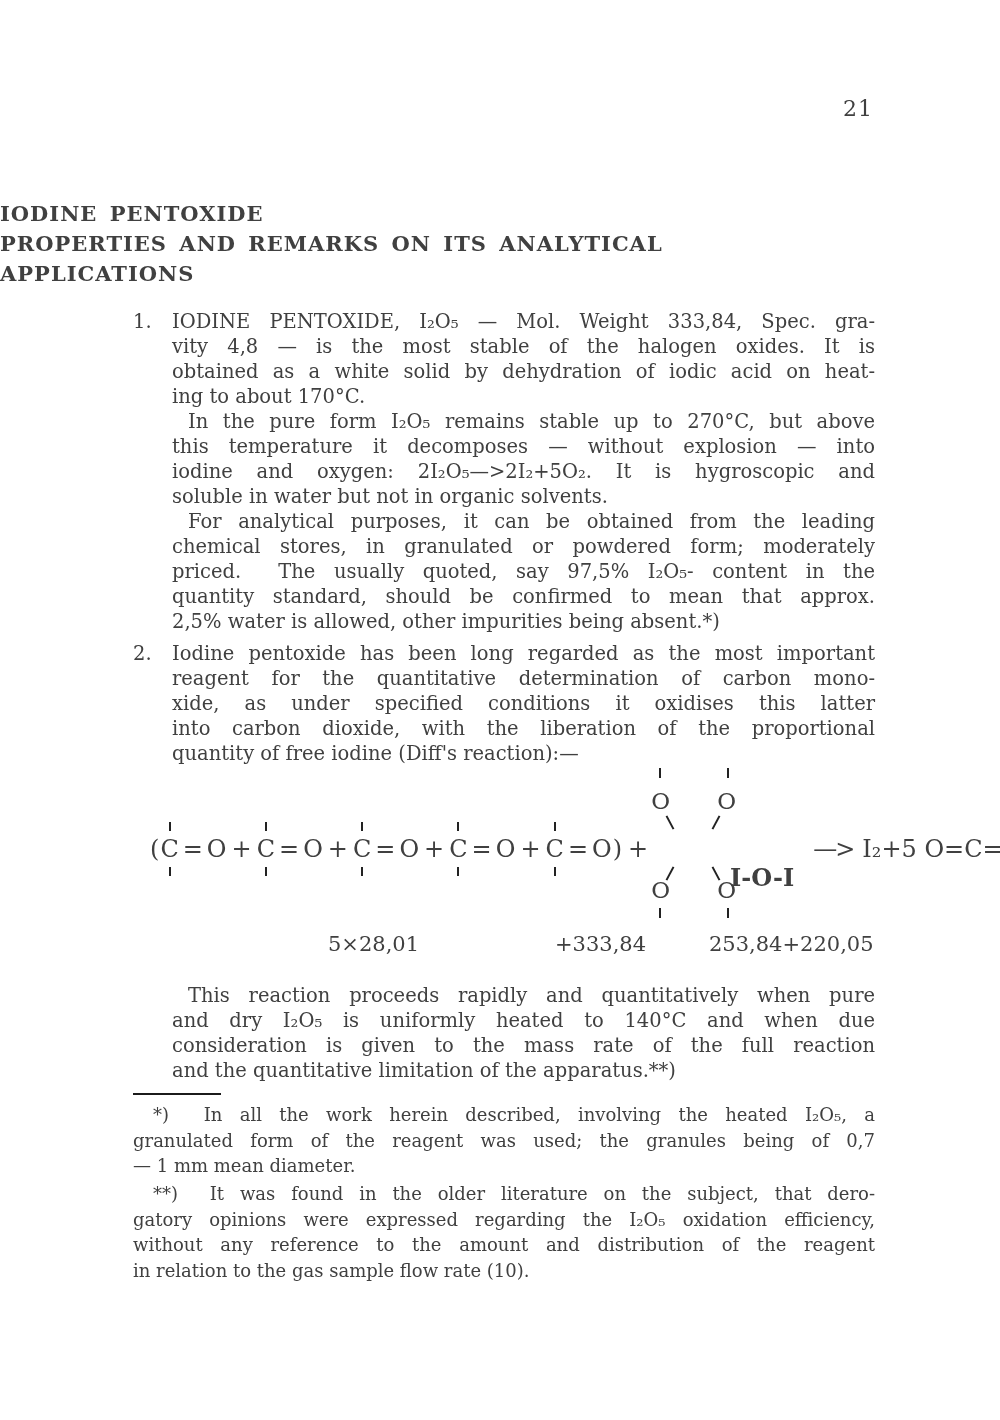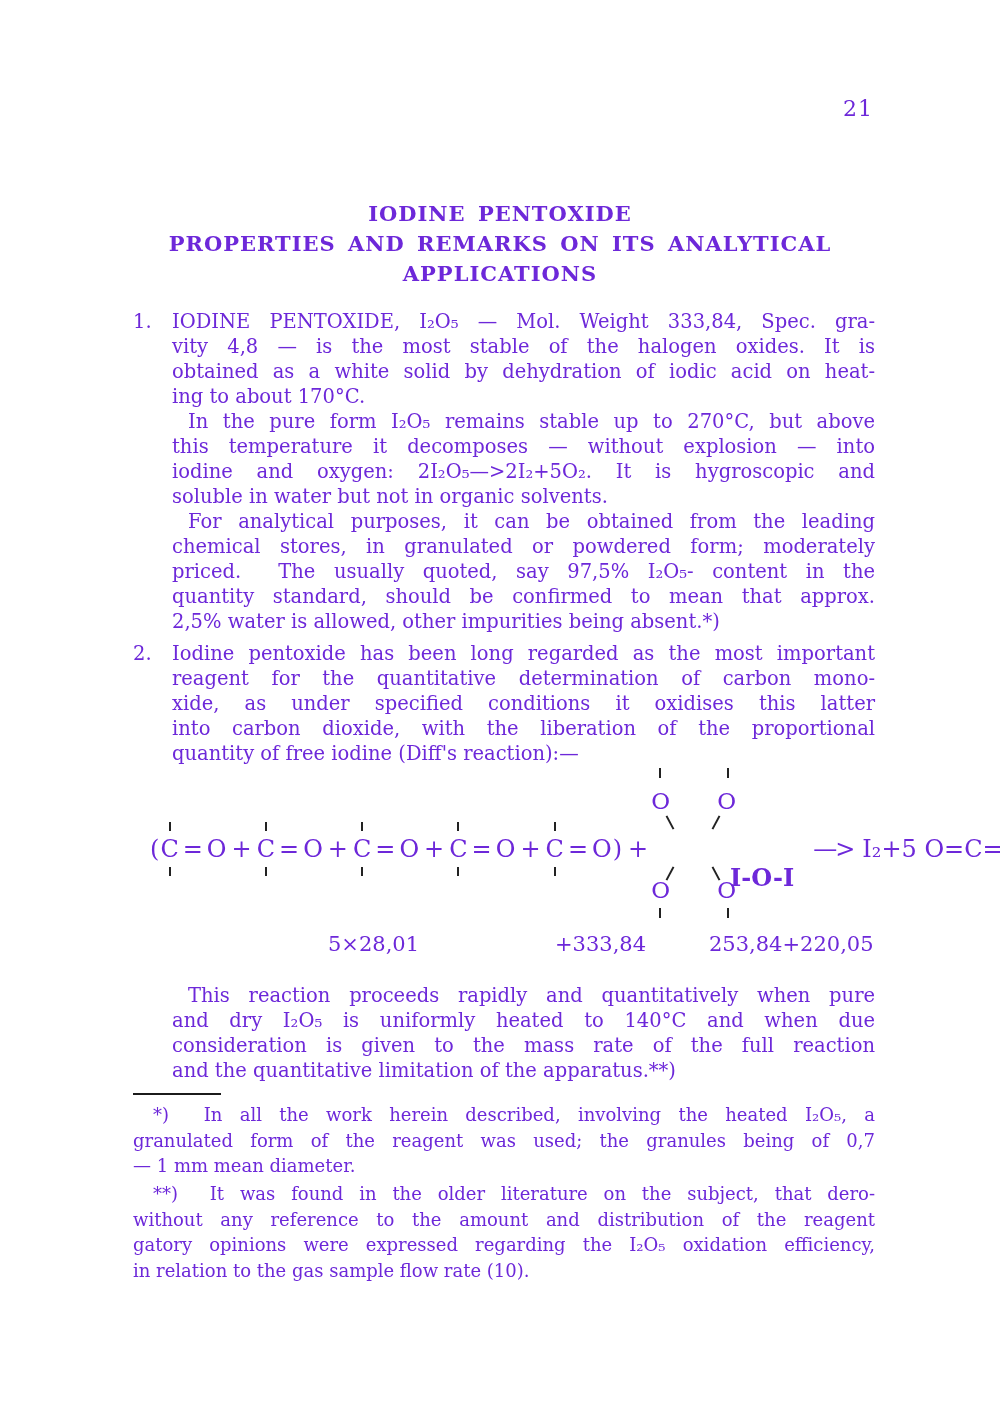--- a/index.html
+++ b/index.html
@@ -1,34 +1,34 @@
 <!DOCTYPE html>
 <html><head>
 <meta charset="utf-8">
 <style>
   html,body{margin:0;padding:0;background:#ffffff;}
   #page{
     position:relative;
     width:1000px;height:1420px;
     background:#ffffff;
-    color:#6d28d9;
+    color:#404040;
     font-family:"DejaVu Serif","Liberation Serif",serif;
     overflow:hidden;
   }
   
   .pagenum{position:absolute;top:96px;left:843px;font-size:22px;letter-spacing:1px;}
   
   .h-appendix{
     position:absolute;top:147px;left:0;width:100%;
     text-align:center;font-size:22px;font-weight:bold;
     letter-spacing:6px;word-spacing:14px;
   }
   .h-title{
     position:absolute;top:199px;left:0;width:100%;
-    text-align:center;font-size:21px;font-weight:bold;
+    font-size:21px;font-weight:bold;
     letter-spacing:1px;word-spacing:4px;line-height:30px;
   }
   
   .para{position:absolute;left:133px;width:742px;}
   .pnum{position:absolute;left:0;top:0;font-size:19.5px;line-height:25px;}
   .plines{margin-left:39px;}
   .line{
     height:25px;line-height:25px;font-size:19.5px;
     text-align:justify;text-align-last:justify;
     overflow:visible;
@@ -186,18 +186,18 @@
   <div class="fnsep"></div>
 
   <div class="fn" style="top:1102px;">
     <div class="line ind">*)&nbsp; In all the work herein described, involving the heated I₂O₅, a</div>
     <div class="line">granulated form of the reagent was used; the granules being of 0,7</div>
     <div class="line end">— 1 mm mean diameter.</div>
   </div>
 
   <div class="fn" style="top:1181px;">
     <div class="line ind">**)&nbsp; It was found in the older literature on the subject, that dero-</div>
+    <div class="line">gatory opinions were expressed regarding the I₂O₅ oxidation efficiency,</div>
     <div class="line">without any reference to the amount and distribution of the reagent</div>
-    <div class="line">gatory opinions were expressed regarding the I₂O₅ oxidation efficiency,</div>
     <div class="line end">in relation to the gas sample flow rate (10).</div>
   </div>
 
 </div>
 
 </body></html>

